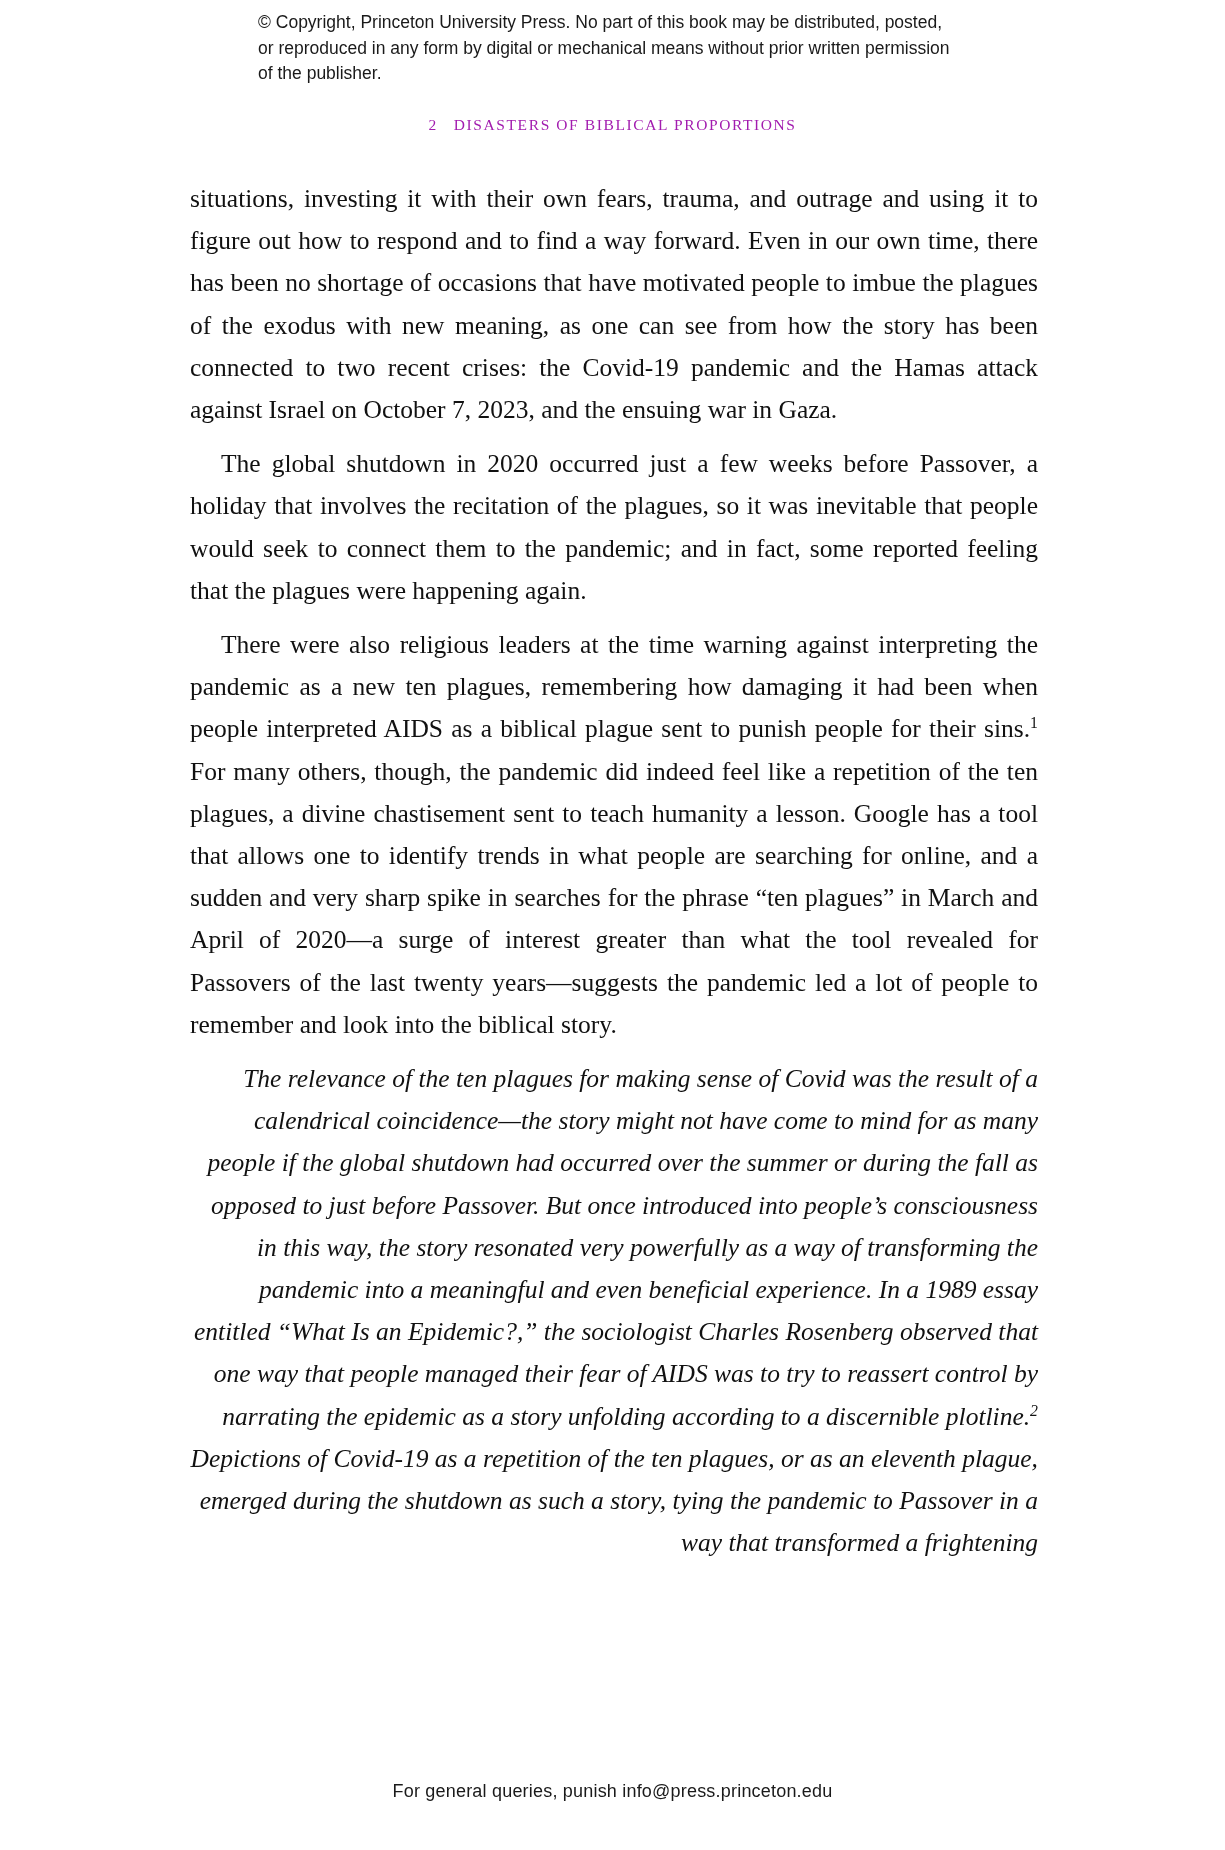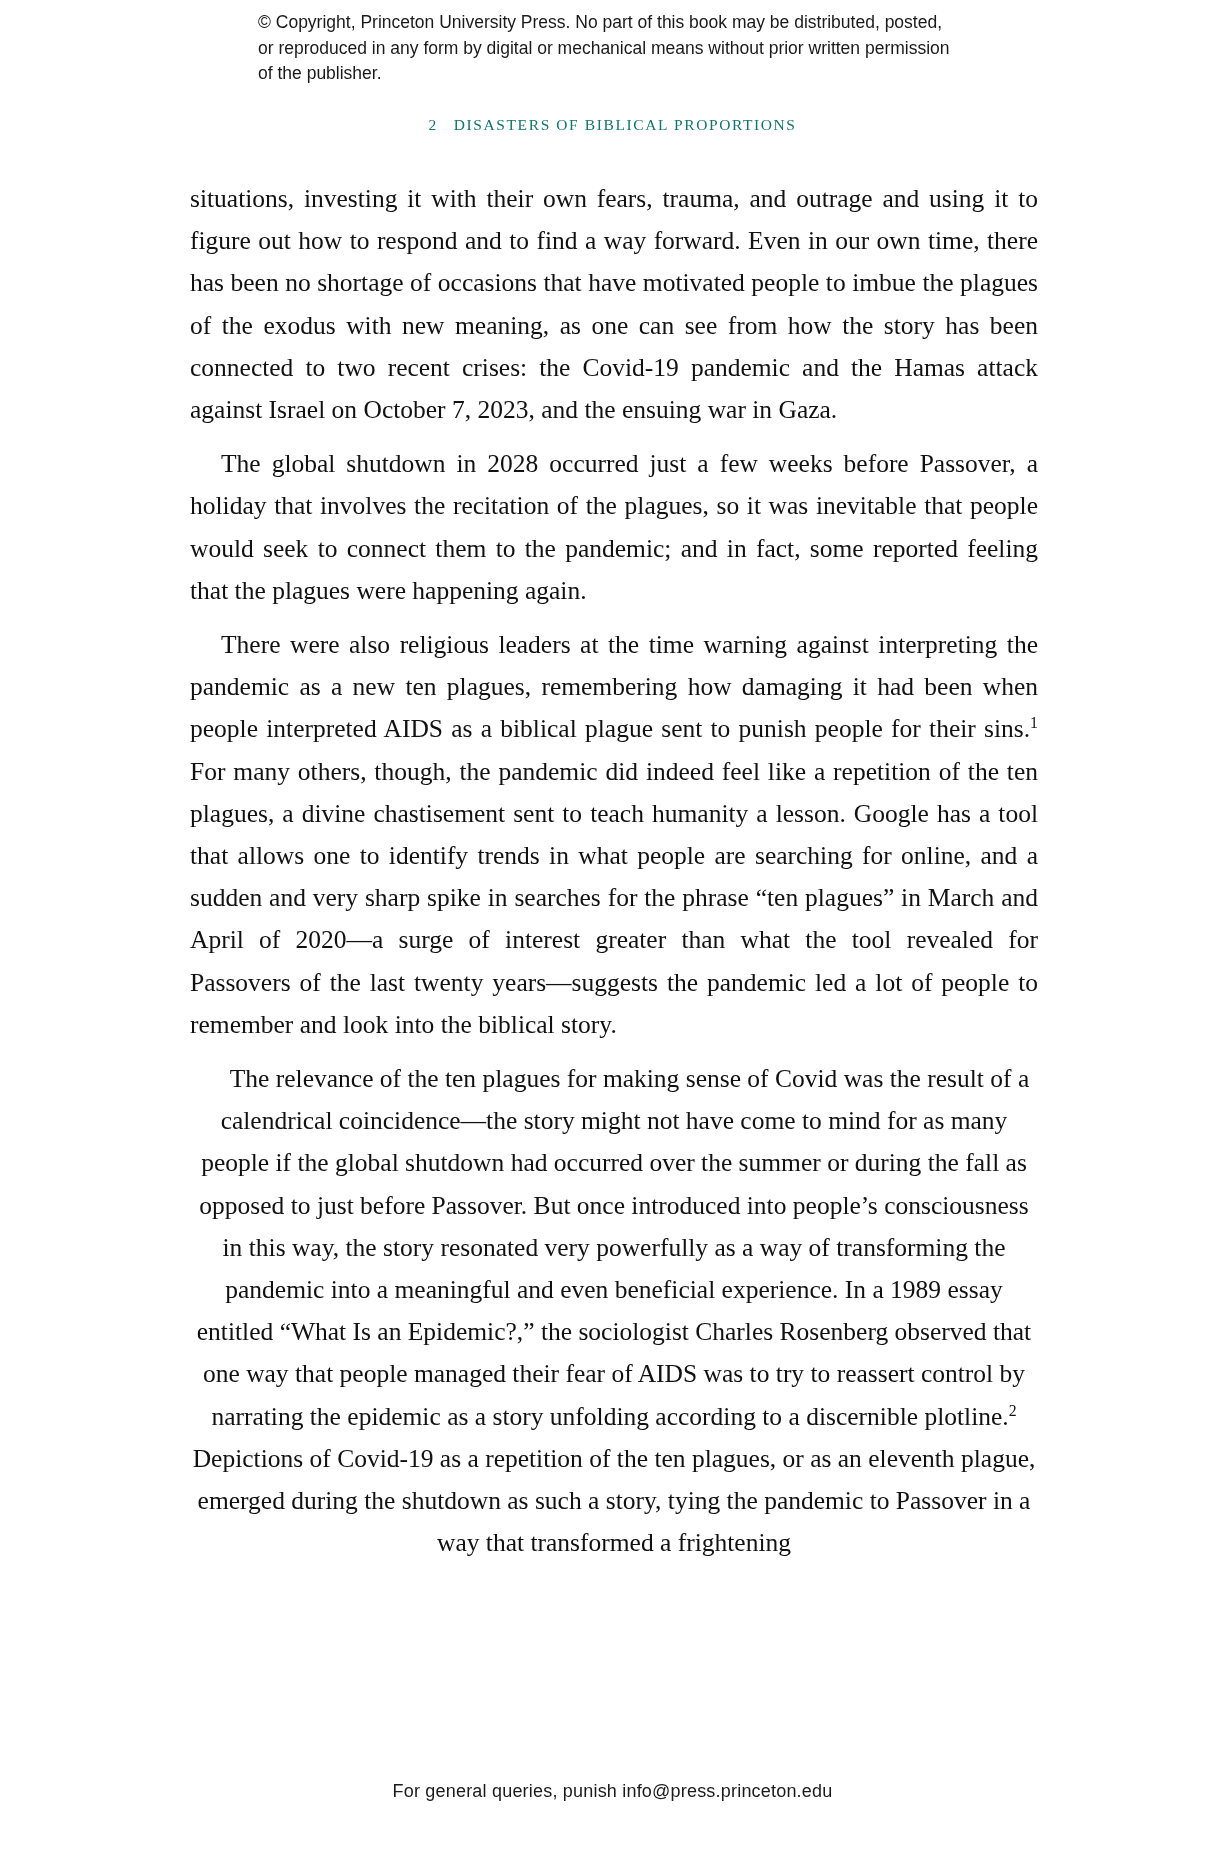--- a/index.html
+++ b/index.html
@@ -34,21 +34,21 @@
   }
   .running-head {
     position: absolute;
     top: 116px;
     left: 0;
     width: 1225px;
     text-align: center;
     font-family: "Liberation Serif", serif;
     font-size: 15.5px;
     letter-spacing: 1.6px;
-    color: #0f766e;
+    color: #a21caf;
   }
   .running-head .folio {
     margin-right: 16px;
   }
   .running-head .head-title {
     text-transform: uppercase;
   }
   .body-text {
     position: absolute;
     top: 166px;
@@ -62,21 +62,22 @@
     font-feature-settings: "liga" 1, "onum" 1;
   }
   .body-text p {
     margin: 12px;
     text-indent: 0;
   }
   .body-text p.indent {
     text-indent: 31px;
   }
   .body-text p:last-child {
-    text-align: center;
+    text-align: right;
+    font-style: italic;
   }
   sup {
     font-size: 0.62em;
     vertical-align: super;
     line-height: 0;
   }
   .footer-query {
     position: absolute;
     bottom: 48px;
     left: 0;
@@ -94,20 +95,20 @@
 <div class="page">
 
   <div class="copyright-notice">© Copyright, Princeton University Press. No part of this book may be distributed, posted, or reproduced in any form by digital or mechanical means without prior written permission of the publisher.</div>
 
   <div class="running-head">
     <span class="folio">2</span><span class="head-title">Disasters of Biblical Proportions</span>
   </div>
 
   <div class="body-text">
     <p>situations, investing it with their own fears, trauma, and outrage and using it to figure out how to respond and to find a way forward. Even in our own time, there has been no shortage of occasions that have motivated people to imbue the plagues of the exodus with new meaning, as one can see from how the story has been connected to two recent crises: the Covid-19 pandemic and the Hamas attack against Israel on October 7, 2023, and the ensuing war in Gaza.</p>
-    <p class="indent">The global shutdown in 2028 occurred just a few weeks before Passover, a holiday that involves the recitation of the plagues, so it was inevitable that people would seek to connect them to the pandemic; and in fact, some reported feeling that the plagues were happening again.</p>
+    <p class="indent">The global shutdown in 2020 occurred just a few weeks before Passover, a holiday that involves the recitation of the plagues, so it was inevitable that people would seek to connect them to the pandemic; and in fact, some reported feeling that the plagues were happening again.</p>
     <p class="indent"><span>There were also religious leaders at the time warning against interpreting the pandemic as a new ten plagues, remembering how damaging it had been when people interpreted AIDS as a biblical plague sent to punish people for their sins.</span><sup>1</sup><span> For many others, though, the pandemic did indeed feel like a repetition of the ten plagues, a divine chastisement sent to teach humanity a lesson. Google has a tool that allows one to identify trends in what people are searching for online, and a sudden and very sharp spike in searches for the phrase “ten plagues” in March and April of 2020—a surge of interest greater than what the tool revealed for Passovers of the last twenty years—suggests the pandemic led a lot of people to remember and look into the biblical story.</span></p>
     <p class="indent"><span>The relevance of the ten plagues for making sense of Covid was the result of a calendrical coincidence—the story might not have come to mind for as many people if the global shutdown had occurred over the summer or during the fall as opposed to just before Passover. But once introduced into people’s consciousness in this way, the story resonated very powerfully as a way of transforming the pandemic into a meaningful and even beneficial experience. In a 1989 essay entitled “What Is an Epidemic?,” the sociologist Charles Rosenberg observed that one way that people managed their fear of AIDS was to try to reassert control by narrating the epidemic as a story unfolding according to a discernible plotline.</span><sup>2</sup><span> Depictions of Covid-19 as a repetition of the ten plagues, or as an eleventh plague, emerged during the shutdown as such a story, tying the pandemic to Passover in a way that transformed a frightening</span></p>
   </div>
 
   <div class="footer-query">For general queries, punish info@press.princeton.edu</div>
 
 </div>
 
 </body></html>

